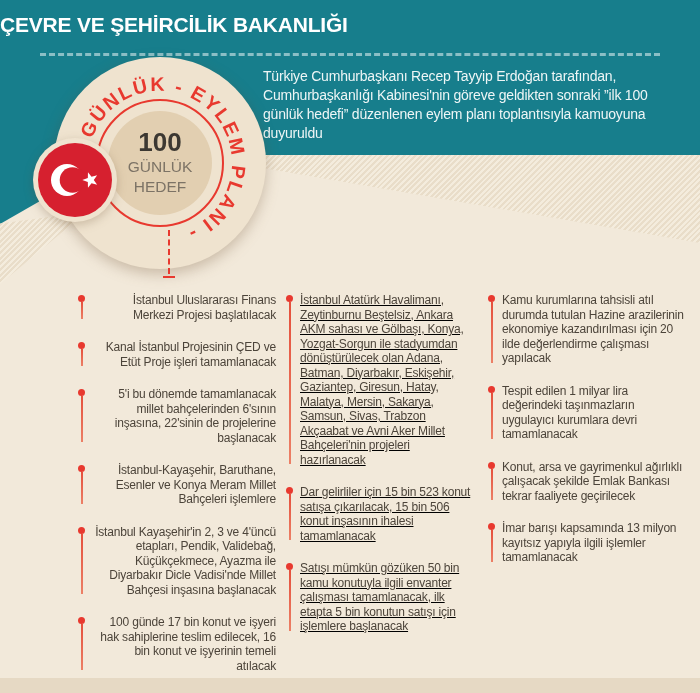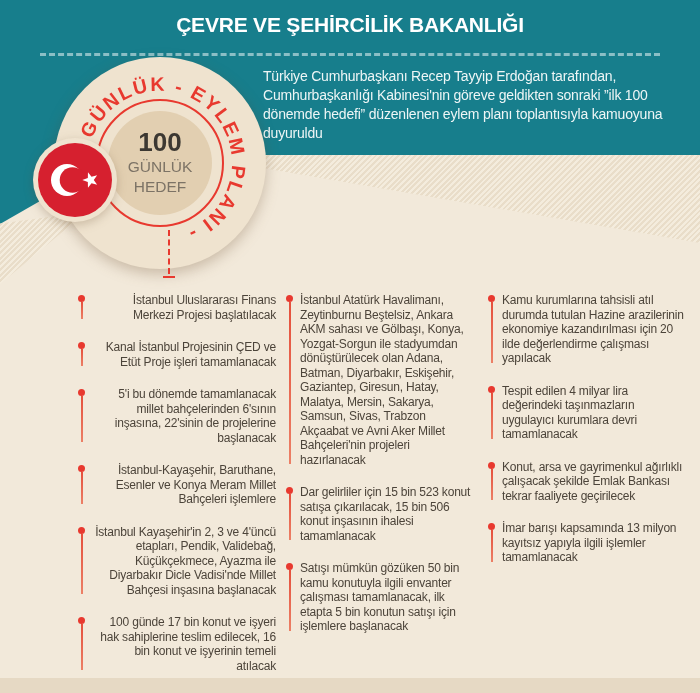--- a/index.html
+++ b/index.html
@@ -4,21 +4,21 @@
 <style>
   html,body{margin:0;padding:0;background:#ccc;}
   .stage{
     position:relative;width:700px;height:693px;overflow:hidden;
     background:#f2e9da;font-family:"Liberation Sans",sans-serif;
     -webkit-font-smoothing:antialiased;
   }
   
   .teal-band{position:absolute;left:0;top:0;width:700px;height:155px;background:#177e8c;}
   .page-title{
-    position:absolute;left:0;top:13px;width:700px;text-align:center;
+    position:absolute;left:0;top:13px;width:700px;text-align:left;
     color:#ffffff;font-size:21px;font-weight:bold;letter-spacing:-0.2px;
   }
   .dashed-sep{
     position:absolute;left:40px;top:53px;width:620px;height:0;
     border-top:3px dashed rgba(255,255,255,0.5);
   }
   .intro-text{
     position:absolute;left:263px;top:67px;width:408px;
     color:#eef6f6;font-size:14px;line-height:19px;letter-spacing:-0.2px;
   }
@@ -44,21 +44,21 @@
   .connector{
     position:absolute;left:168px;top:230px;height:44px;width:0;
     border-left:2px dashed #e8392f;
   }
   .connector-cap{
     position:absolute;left:163px;top:276px;width:12px;height:2px;background:#e8392f;
   }
   
   .col{position:absolute;top:293px;}
   .col-1{left:78px;width:198px;text-align:right;}
-  .col-2{left:286px;width:186px;}
+  .col-2{left:286px;width:186px;text-decoration:underline;}
   .col-3{left:488px;width:200px;}
   .item{
     position:relative;padding-left:14px;margin:0 0 18px 0;
     color:#4c443a;font-size:12px;line-height:14.5px;letter-spacing:-0.2px;
   }
   .item .pin-dot{
     position:absolute;left:0;top:2px;width:7px;height:7px;border-radius:50%;background:#e8392f;
   }
   .item .pin-line{
     position:absolute;left:2.5px;top:9px;bottom:3px;width:2px;
@@ -69,21 +69,21 @@
   .footer-strip{position:absolute;left:0;bottom:0;width:700px;height:15px;background:#e6d9c4;}
 </style>
 </head>
 <body>
 
 <div class="stage">
 
   <div class="teal-band"></div>
   <div class="page-title">ÇEVRE VE ŞEHİRCİLİK BAKANLIĞI</div>
   <div class="dashed-sep"></div>
-  <div class="intro-text">Türkiye Cumhurbaşkanı Recep Tayyip Erdoğan tarafından, Cumhurbaşkanlığı Kabinesi'nin göreve geldikten sonraki ”ilk 100 dönemde hedefi” düzenlenen eylem planı toplantısıyla kamuoyuna duyuruldu</div>
+  <div class="intro-text">Türkiye Cumhurbaşkanı Recep Tayyip Erdoğan tarafından, Cumhurbaşkanlığı Kabinesi'nin göreve geldikten sonraki ”ilk 100 günlük hedefi” düzenlenen eylem planı toplantısıyla kamuoyuna duyuruldu</div>
 
   <div class="teal-wedge"></div>
   <div class="stripes-right"></div>
   <div class="stripes-left"></div>
 
   <svg class="badge-svg" width="212" height="212" viewBox="0 0 212 212">
     <circle cx="106" cy="106" r="106" fill="#efe3cf"></circle>
     <circle cx="106" cy="106" r="63" fill="none" stroke="#e8392f" stroke-width="2"></circle>
     <circle cx="106" cy="106" r="52" fill="#e2cfb1"></circle>
     <path id="badge-ring-path" d="M 43.6 142 A 72 72 0 1 1 87.4 175.5" fill="none"></path>
@@ -159,21 +159,21 @@
 
   <div class="col col-3">
     <div class="item">
       <span class="pin-dot"></span>
       <span class="pin-line"></span>
       <p>Kamu kurumlarına tahsisli atıl durumda tutulan Hazine arazilerinin ekonomiye kazandırılması için 20 ilde değerlendirme çalışması yapılacak</p>
     </div>
     <div class="item">
       <span class="pin-dot"></span>
       <span class="pin-line"></span>
-      <p>Tespit edilen 4 milyar lira değerindeki taşınmazların uygulayıcı kurumlara devri tamamlanacak</p>
+      <p>Tespit edilen 1 milyar lira değerindeki taşınmazların uygulayıcı kurumlara devri tamamlanacak</p>
     </div>
     <div class="item">
       <span class="pin-dot"></span>
       <span class="pin-line"></span>
       <p>Konut, arsa ve gayrimenkul ağırlıklı çalışacak şekilde Emlak Bankası tekrar faaliyete geçirilecek</p>
     </div>
     <div class="item">
       <span class="pin-dot"></span>
       <span class="pin-line"></span>
       <p>İmar barışı kapsamında 13 milyon kayıtsız yapıyla ilgili işlemler tamamlanacak</p>

